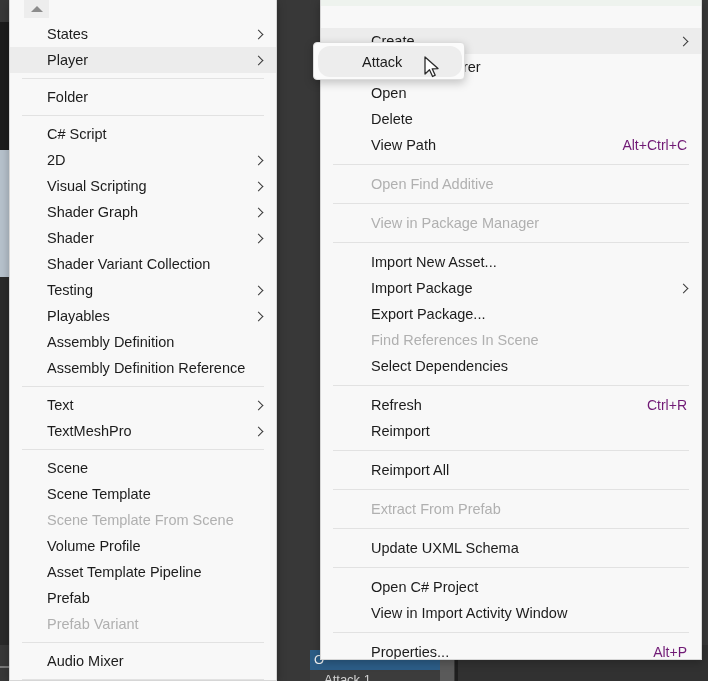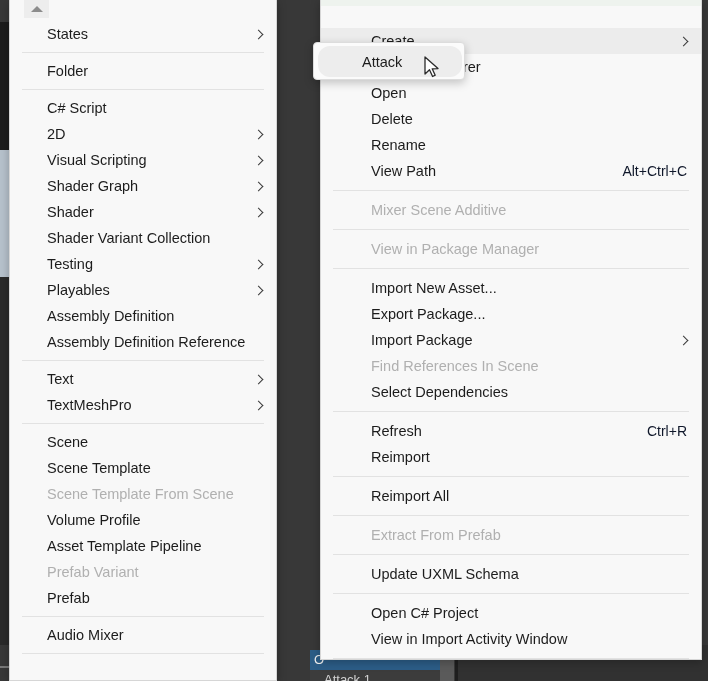--- a/index.html
+++ b/index.html
@@ -81,21 +81,21 @@
     padding-right:14px;
     font-size:14.5px;
     color:#1c1c1c;
     white-space:nowrap;
   }
   .menu-row.disabled { color:#b0b0b0; }
   .menu-row.highlight { background:#ececec; }
   .menu-row .shortcut {
     margin-left:auto;
     font-size:14px;
-    color:#0f172a;
+    color:#701a75;
   }
   .menu-row .chevron {
     position:absolute;
     right:14px;
     width:7px; height:7px;
     border-right:1.6px solid #3a3a3a;
     border-top:1.6px solid #3a3a3a;
     transform:rotate(45deg);
   }
   .menu-sep {
@@ -190,20 +190,24 @@
 
 <div class="menu-panel" id="left-menu">
   <div class="scroll-up-btn">
     <div class="tri"></div>
   </div>
   <div class="list-area" id="left-menu-list">
       <div class="menu-row">
         <span>States</span>
         <span class="chevron"></span>
       </div>
+      <div class="menu-row highlight">
+        <span>Player</span>
+        <span class="chevron"></span>
+      </div>
       <div class="menu-sep"></div>
       <div class="menu-row">
         <span>Folder</span>
       </div>
       <div class="menu-sep"></div>
       <div class="menu-row">
         <span>C# Script</span>
       </div>
       <div class="menu-row">
         <span>2D</span>
@@ -256,25 +260,25 @@
       </div>
       <div class="menu-row disabled">
         <span>Scene Template From Scene</span>
       </div>
       <div class="menu-row">
         <span>Volume Profile</span>
       </div>
       <div class="menu-row">
         <span>Asset Template Pipeline</span>
       </div>
+      <div class="menu-row">
+        <span>Prefab</span>
+      </div>
       <div class="menu-row disabled">
         <span>Prefab Variant</span>
-      </div>
-      <div class="menu-row">
-        <span>Prefab</span>
       </div>
       <div class="menu-sep"></div>
       <div class="menu-row">
         <span>Audio Mixer</span>
       </div>
       <div class="menu-sep"></div>
     </div>
 </div>
 
 <div class="menu-panel" id="right-menu">
@@ -287,44 +291,41 @@
       <div class="menu-row">
         <span>Show in Explorer</span>
       </div>
       <div class="menu-row">
         <span>Open</span>
       </div>
       <div class="menu-row">
         <span>Delete</span>
       </div>
       <div class="menu-row">
-        <span>Rename</span>
-      </div>
-      <div class="menu-row">
         <span>View Path</span>
         <span class="shortcut">Alt+Ctrl+C</span>
       </div>
       <div class="menu-sep"></div>
       <div class="menu-row disabled">
-        <span>Mixer Scene Additive</span>
+        <span>Open Find Additive</span>
       </div>
       <div class="menu-sep"></div>
       <div class="menu-row disabled">
         <span>View in Package Manager</span>
       </div>
       <div class="menu-sep"></div>
       <div class="menu-row">
         <span>Import New Asset...</span>
       </div>
       <div class="menu-row">
+        <span>Import Package</span>
+        <span class="chevron"></span>
+      </div>
+      <div class="menu-row">
         <span>Export Package...</span>
-      </div>
-      <div class="menu-row">
-        <span>Import Package</span>
-        <span class="chevron"></span>
       </div>
       <div class="menu-row disabled">
         <span>Find References In Scene</span>
       </div>
       <div class="menu-row">
         <span>Select Dependencies</span>
       </div>
       <div class="menu-sep"></div>
       <div class="menu-row">
         <span>Refresh</span>

